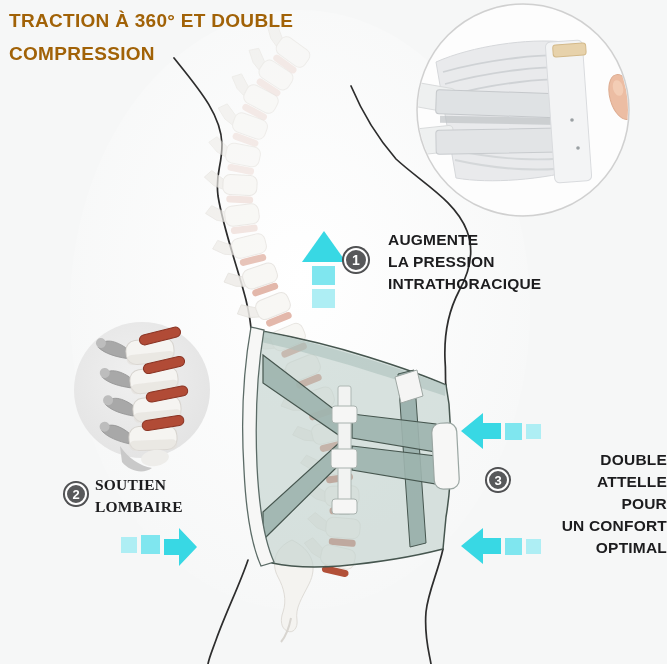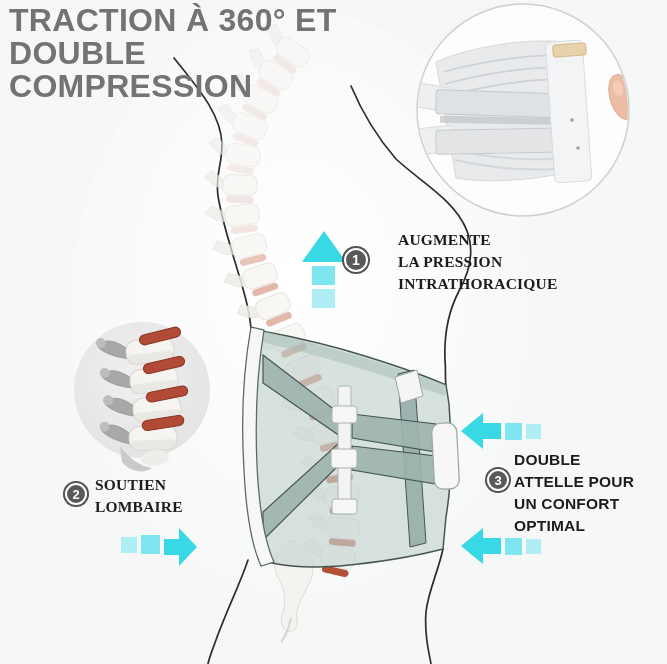--- a/index.html
+++ b/index.html
@@ -4,30 +4,30 @@
 <style>
   html,body{margin:0;padding:0;background:#e9e9e9;}
   .canvas{
     position:relative;width:667px;height:664px;overflow:hidden;
     background:#f6f7f7;
     font-family:"Liberation Sans", sans-serif;
   }
   .scene{position:absolute;left:0;top:0;width:667px;height:664px;}
   .title{
     position:absolute;left:9px;top:4px;margin:0;width:440px;
-    font-size:32px;line-height:33px;font-weight:bold;color:#737373;
+    font-size:19px;line-height:33px;font-weight:bold;color:#a16207;
     letter-spacing:0.3px;white-space:pre-line;
   }
   .ann{
     position:absolute;font-size:15.5px;line-height:22px;font-weight:bold;
     color:#1c1c1e;letter-spacing:0.2px;white-space:pre-line;
   }
-  .ann1{left:398px;top:229px;font-family:Liberation Serif, serif;}
+  .ann1{left:388px;top:229px;}
   .ann2{left:95px;top:474px;font-family:Liberation Serif, serif;}
-  .ann3{left:514px;top:449px;}
+  .ann3{left:549px;top:449px;text-align:right;}
   .badge{
     position:absolute;border-radius:50%;background:#58595b;
     display:flex;align-items:center;justify-content:center;
     box-shadow:0 0 0 1px #4a4b4d;
   }
   .badge-inner{
     border:2px solid #ffffff;border-radius:50%;color:#ffffff;font-weight:bold;
     display:flex;align-items:center;justify-content:center;
   }
   .badge1{left:343px;top:247px;width:26px;height:26px;}

